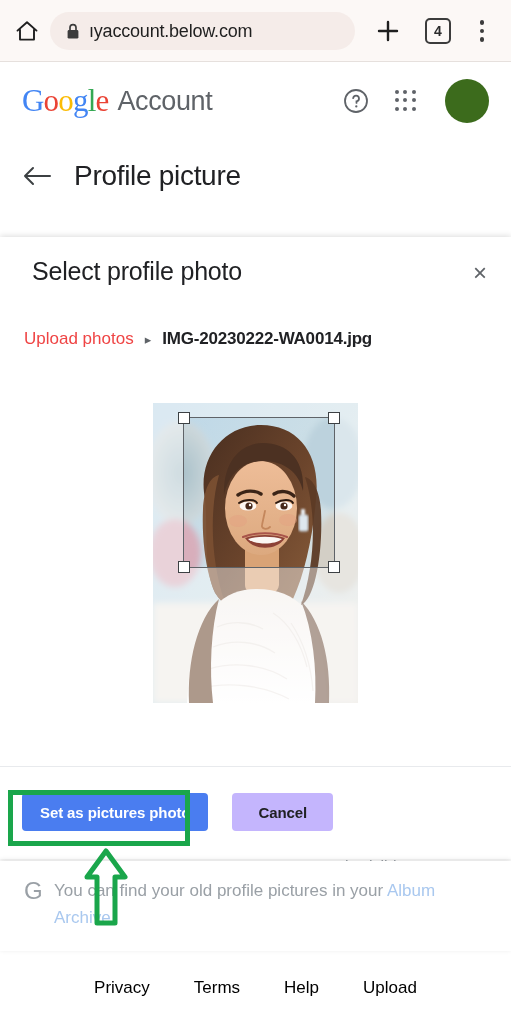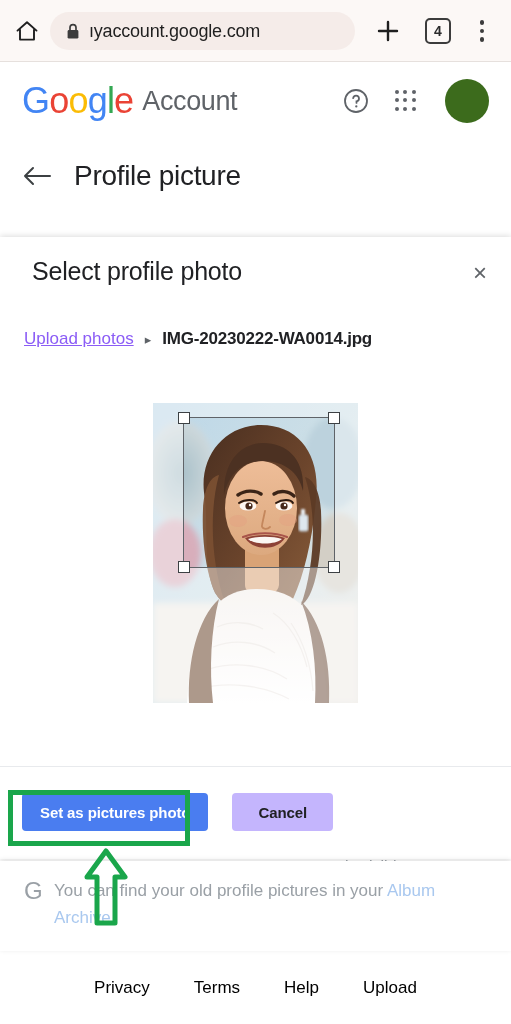--- a/index.html
+++ b/index.html
@@ -37,21 +37,21 @@
     flex-direction:column; align-items:center; justify-content:center; gap:4px; height:26px; }
   .kebab i { width:4.4px; height:4.4px; border-radius:50%; background:#3c3c3c; display:block; }
   .chrome-sep { position:absolute; left:0; top:61px; width:511px; height:1px; background:#e6e0dd; }
 
   
   .page { position:absolute; left:0; top:62px; width:511px; height:962px; background:#fff; }
   .gheader {
     position:absolute; left:0; top:0; width:511px; height:78px;
     display:flex; align-items:center; padding:0 22px;
   }
-  .glogo { font-size:36px; letter-spacing:-0.8px; }
+  .glogo { font-size:31px; letter-spacing:-0.8px;font-family:Liberation Serif, serif; }
   .glogo span { font-weight:400; }
   .g-b { color:#4285F4; } .g-r { color:#EA4335; } .g-y { color:#FBBC05; } .g-g { color:#34A853; }
   .gword { color:#5f6368; font-size:27px; margin-left:9px; letter-spacing:-0.4px; }
   .hdr-spacer { flex:1 1 auto; }
   .help-icon { width:26px; height:26px; margin-right:26px; flex:0 0 26px; }
   .apps-icon { width:22px; height:22px; margin-right:28px; flex:0 0 22px;
     display:grid; grid-template-columns:repeat(3,1fr); grid-template-rows:repeat(3,1fr); gap:3px; }
   .apps-icon i { background:#5f6368; border-radius:50%; display:block; width:4px; height:4px; }
   .avatar-sm { width:44px; height:44px; border-radius:50%; background:#3c6b1c; flex:0 0 44px; }
 
@@ -80,21 +80,21 @@
   .modal-title {
     position:absolute; left:32px; top:20px; font-size:25px; color:#202124;
     letter-spacing:-0.2px;
   }
   .modal-close {
     position:absolute; right:18px; top:24px; width:26px; height:26px;
     font-size:24px; color:#5f6368; line-height:24px; text-align:center;
     font-family:"Liberation Sans", sans-serif;
   }
   .crumbs { position:absolute; left:24px; top:92px; display:flex; align-items:center; }
-  .crumb-root { font-size:17px; color:#8b5cf6;text-decoration:underline; }
+  .crumb-root { font-size:17px; color:#ef4444; }
   .crumb-sep { margin:0 11px; font-size:13px; color:#5f6368; }
   .crumb-file { font-size:17px; color:#202124; font-weight:700; letter-spacing:-0.2px; }
   .instr {
     position:absolute; left:24px; top:133px; width:462px;
     font-size:15px; line-height:20px; color:#3c4043;
   }
 
   
   .photo-wrap { position:absolute; left:153px; top:166px; width:205px; height:300px; overflow:hidden; }
   .photo { position:absolute; inset:0; }
@@ -155,21 +155,21 @@
         <path d="M3.5 12.6 L13 4.2 L22.5 12.6 M6 11.6 V21.6 H20 V11.6" fill="none" stroke="#1f1f1f" stroke-width="1.9" stroke-linejoin="round" stroke-linecap="round"></path>
       </svg>
     </div>
     <div class="omnibox">
       <div class="lock-icon">
         <svg viewBox="0 0 14 17" width="14" height="17" aria-hidden="true">
           <path d="M4 7 V4.6 A3 3 0 0 1 10 4.6 V7" fill="none" stroke="#3c3c3c" stroke-width="1.7"></path>
           <rect x="1.6" y="7" width="10.8" height="8.6" rx="1.4" fill="#3c3c3c"></rect>
         </svg>
       </div>
-      <div class="url-text">ıyaccount.google.com</div>
+      <div class="url-text">ıyaccount.below.com</div>
     </div>
     <div class="plus-btn">
       <svg viewBox="0 0 30 30" width="30" height="30" aria-hidden="true">
         <path d="M15 6 V24 M6 15 H24" stroke="#1f1f1f" stroke-width="2.4" stroke-linecap="round"></path>
       </svg>
     </div>
     <div class="tabcount">
       <span>4</span>
     </div>
     <div class="kebab">

